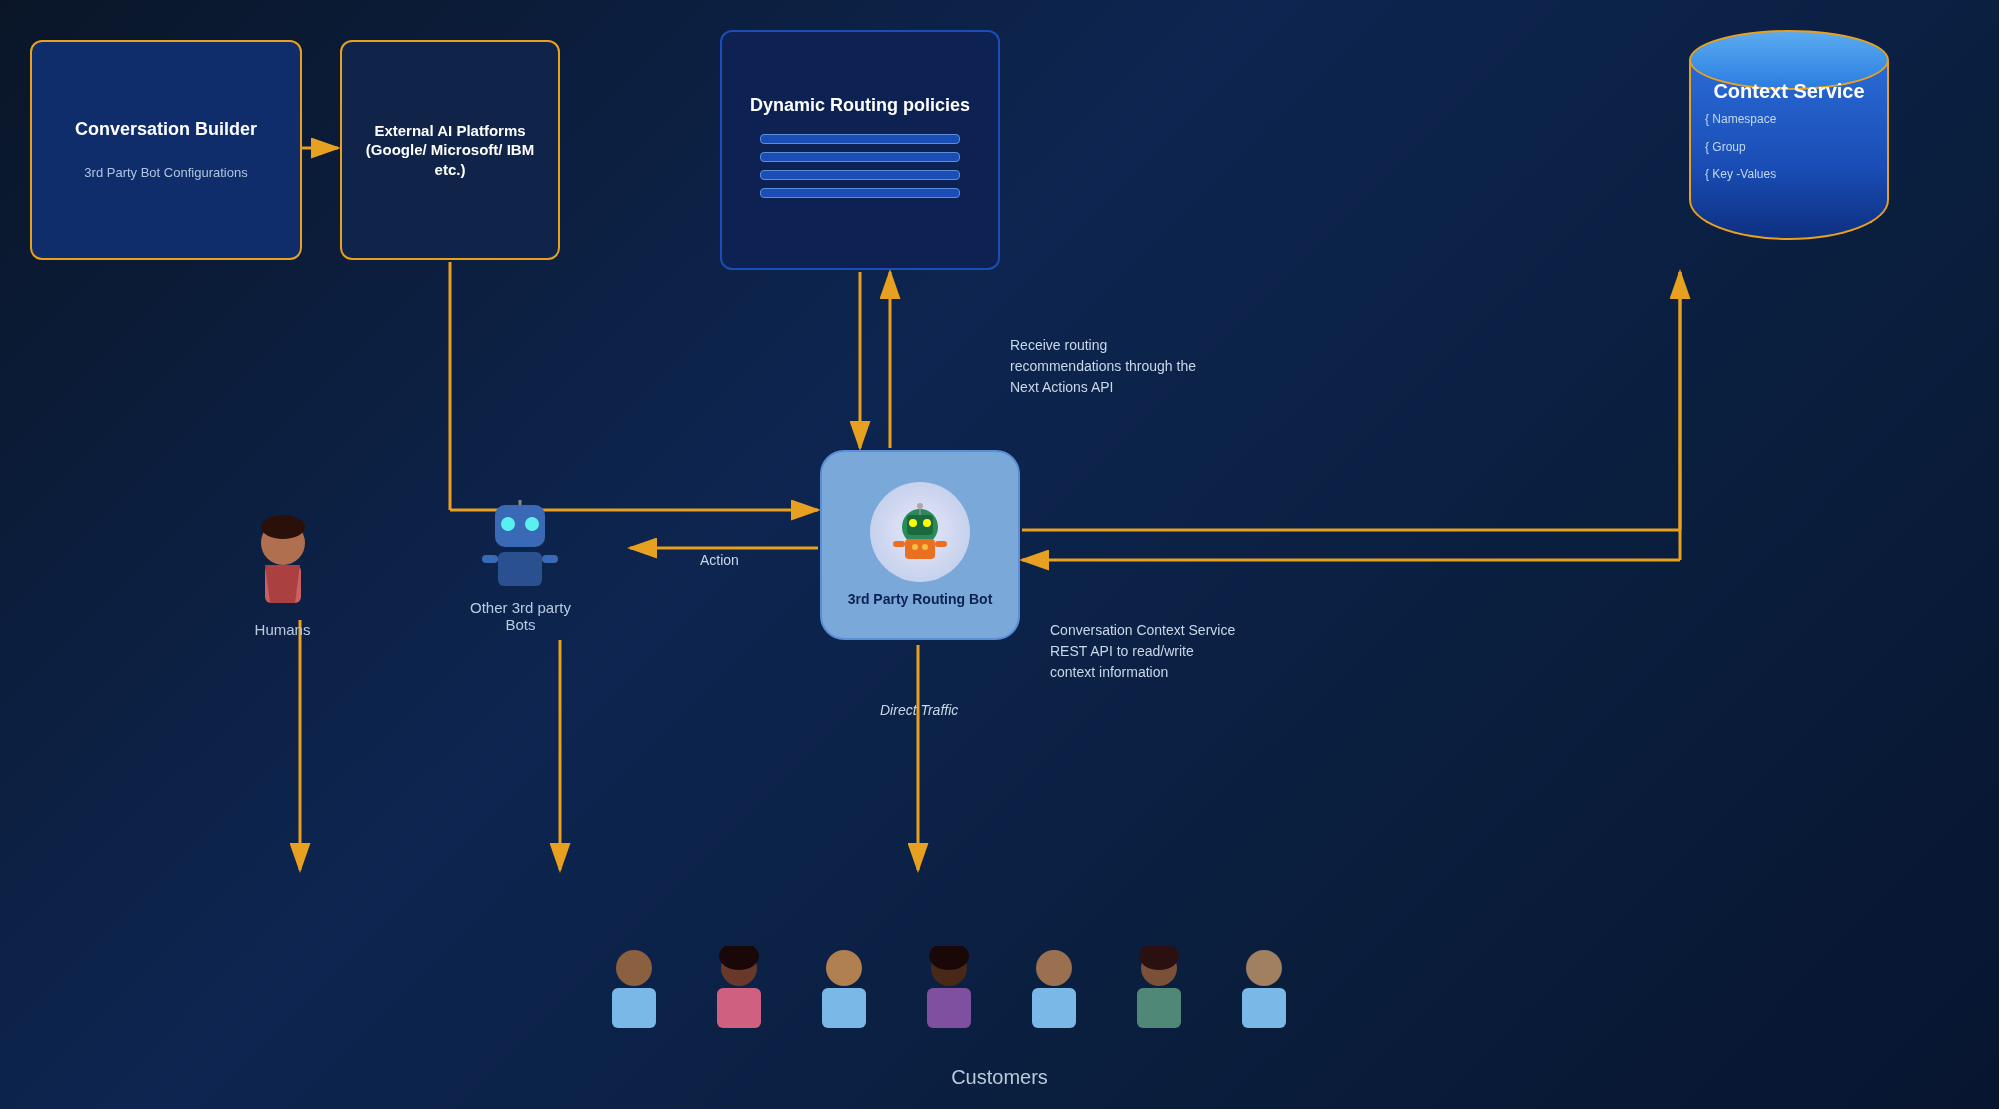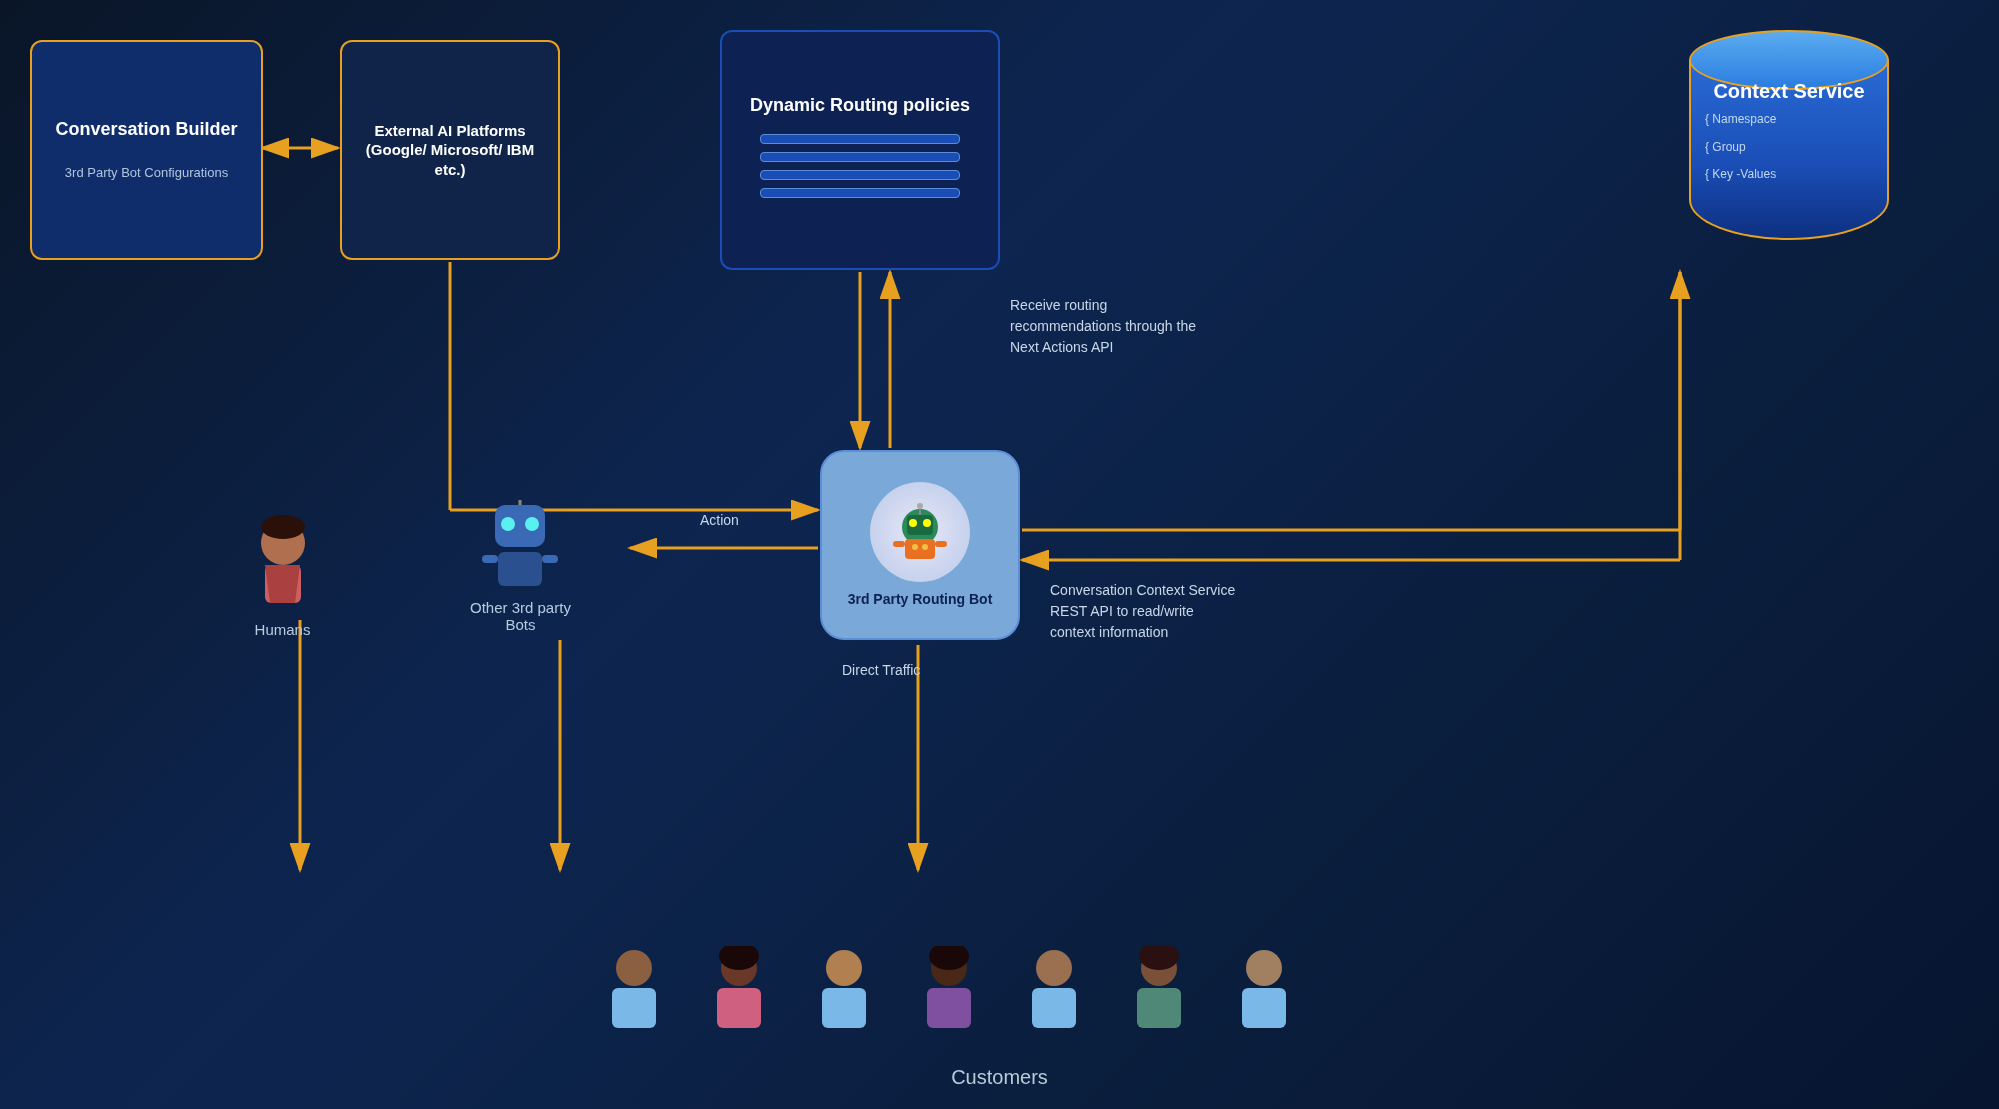--- a/index.html
+++ b/index.html
@@ -27,21 +27,21 @@
       text-align: center;
       display: flex;
       flex-direction: column;
       align-items: center;
       justify-content: center;
     }
 
     .box-conversation {
       left: 30px;
       top: 40px;
-      width: 233px;
+      width: 272px;
       height: 220px;
       border: 2px solid #e8a020;
       background: #0f2d6b;
     }
 
     .box-external-ai {
       left: 340px;
       top: 40px;
       width: 220px;
       height: 220px;
@@ -178,20 +178,21 @@
       height: 100%;
       pointer-events: none;
     }
 
     
     .label {
       position: absolute;
       color: #c8d8e8;
       font-size: 14px;
       line-height: 1.5;
+      margin-top: 40px;
     }
 
     
     .section-label {
       position: absolute;
       font-size: 15px;
       color: #b8cce0;
       text-align: center;
     }
 
@@ -312,21 +313,21 @@
   <div class="label" style="left: 1010px; top: 295px; width: 300px;">
     <span style="white-space:pre-line;">Receive routing
 recommendations through the
 Next Actions API</span>
   </div>
 
   <div class="label" style="left: 700px; top: 510px;">
     <span>Action</span>
   </div>
 
-  <div class="label" style="left: 842px; top: 660px;">
+  <div class="label" style="left: 880px; top: 660px; font-style: italic;">
     <span>Direct Traffic</span>
   </div>
 
   <div class="label" style="left: 1050px; top: 580px; width: 330px;">
     <span style="white-space:pre-line;">Conversation Context Service
 REST API to read/write
 context information</span>
   </div>
 
   <div style="position:absolute; left:245px; top:515px; display:flex; flex-direction:column; align-items:center;">

